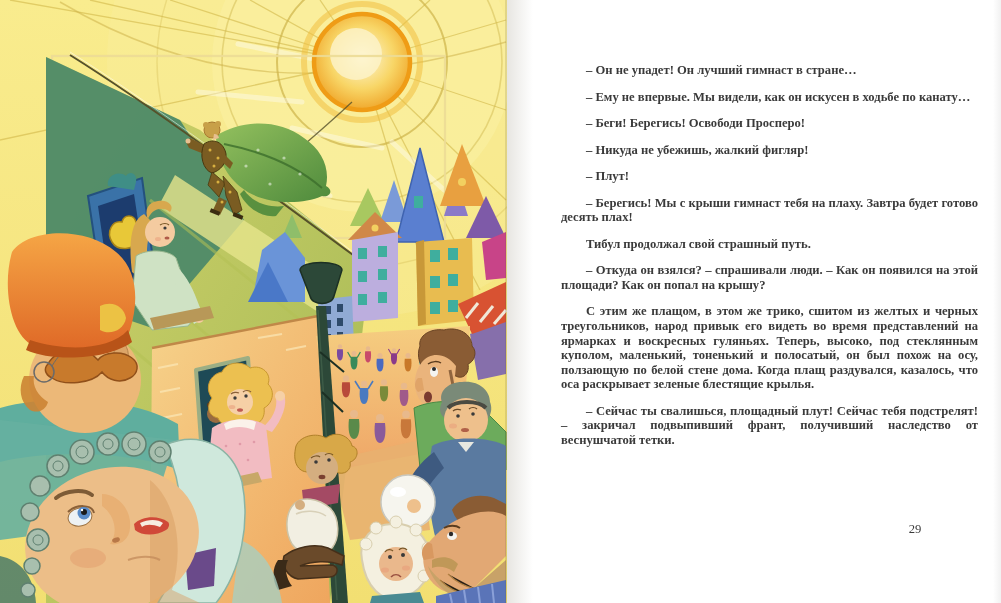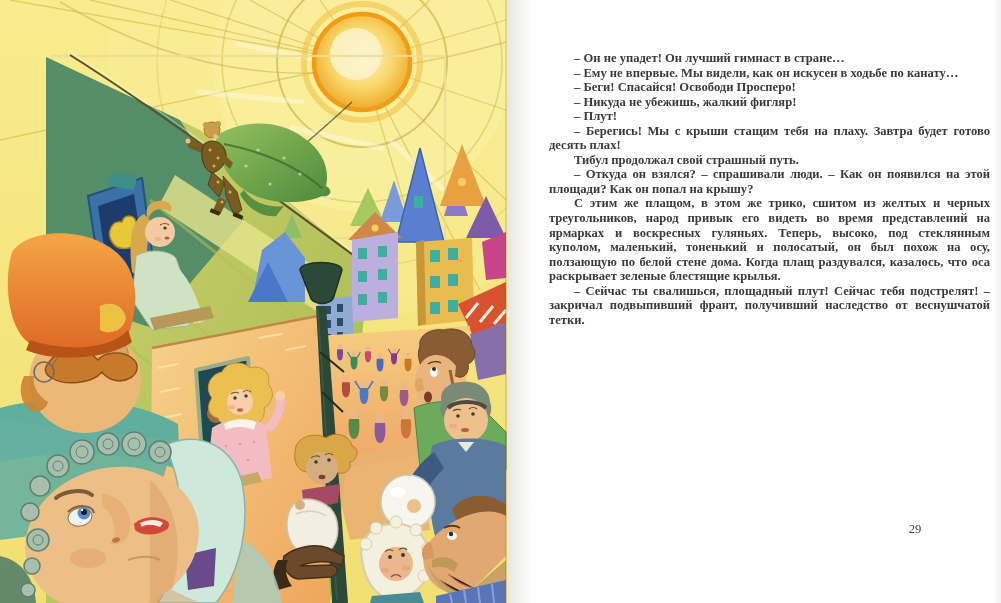--- a/index.html
+++ b/index.html
@@ -11,21 +11,21 @@
   .illustration-page{position:absolute;left:0;top:0;width:507px;height:603px;}
   .gutter{position:absolute;left:505px;top:0;width:28px;height:603px;
     background:linear-gradient(to right, rgba(95,85,55,.16), rgba(255,255,255,0));}
   .right-edge{position:absolute;right:0;top:0;width:8px;height:603px;
     background:linear-gradient(to left, rgba(120,120,120,.10), rgba(255,255,255,0));}
   .textblock{
     position:absolute;left:549px;top:51px;width:441px;
     color:#3a3a3a;font-size:12.6px;line-height:14.55px;font-weight:bold;
     text-align:justify;
   }
-  .textblock p{margin:0;text-indent:25px;}
+  .textblock p{margin:12px;text-indent:25px;}
   .pagenum{
     position:absolute;left:893px;top:522px;width:44px;text-align:center;
     color:#3a3a3a;font-size:12.6px;font-weight:normal;
   }
 </style>
 </head>
 <body>
 
 <svg class="illustration-page" viewBox="0 0 507 603" width="507" height="603" xmlns="http://www.w3.org/2000/svg">
   <defs>
@@ -517,23 +517,23 @@
     </g>
   </g>
 </svg>
 
 <div class="gutter"></div>
 <div class="right-edge"></div>
 
 <div class="textblock">
   <p>– Он не упадет! Он лучший гимнаст в стране…</p>
   <p>– Ему не впервые. Мы видели, как он искусен в ходьбе по канату…</p>
-  <p>– Беги! Спасайся! Освободи Просперо!</p>
+  <p>– Беги! Берегись! Освободи Просперо!</p>
   <p>– Никуда не убежишь, жалкий фигляр!</p>
   <p>– Плут!</p>
-  <p>– Берегись! Мы с крыши стащим тебя на плаху. Завтра будет готово десять плах!</p>
+  <p>– Берегись! Мы с крыши гимнаст тебя на плаху. Завтра будет готово десять плах!</p>
   <p>Тибул продолжал свой страшный путь.</p>
   <p>– Откуда он взялся? – спрашивали люди. – Как он появился на этой площади? Как он попал на крышу?</p>
   <p>С этим же плащом, в этом же трико, сшитом из желтых и черных треугольников, народ привык его видеть во время представлений на ярмарках и воскресных гуляньях. Теперь, высоко, под стеклянным куполом, маленький, тоненький и полосатый, он был похож на осу, ползающую по белой стене дома. Когда плащ раздувался, казалось, что оса раскрывает зеленые блестящие крылья.</p>
   <p>– Сейчас ты свалишься, площадный плут! Сейчас тебя подстрелят! – закричал подвыпивший франт, получивший наследство от веснушчатой тетки.</p>
 </div>
 
 <div class="pagenum">29</div>
 
 </body></html>

